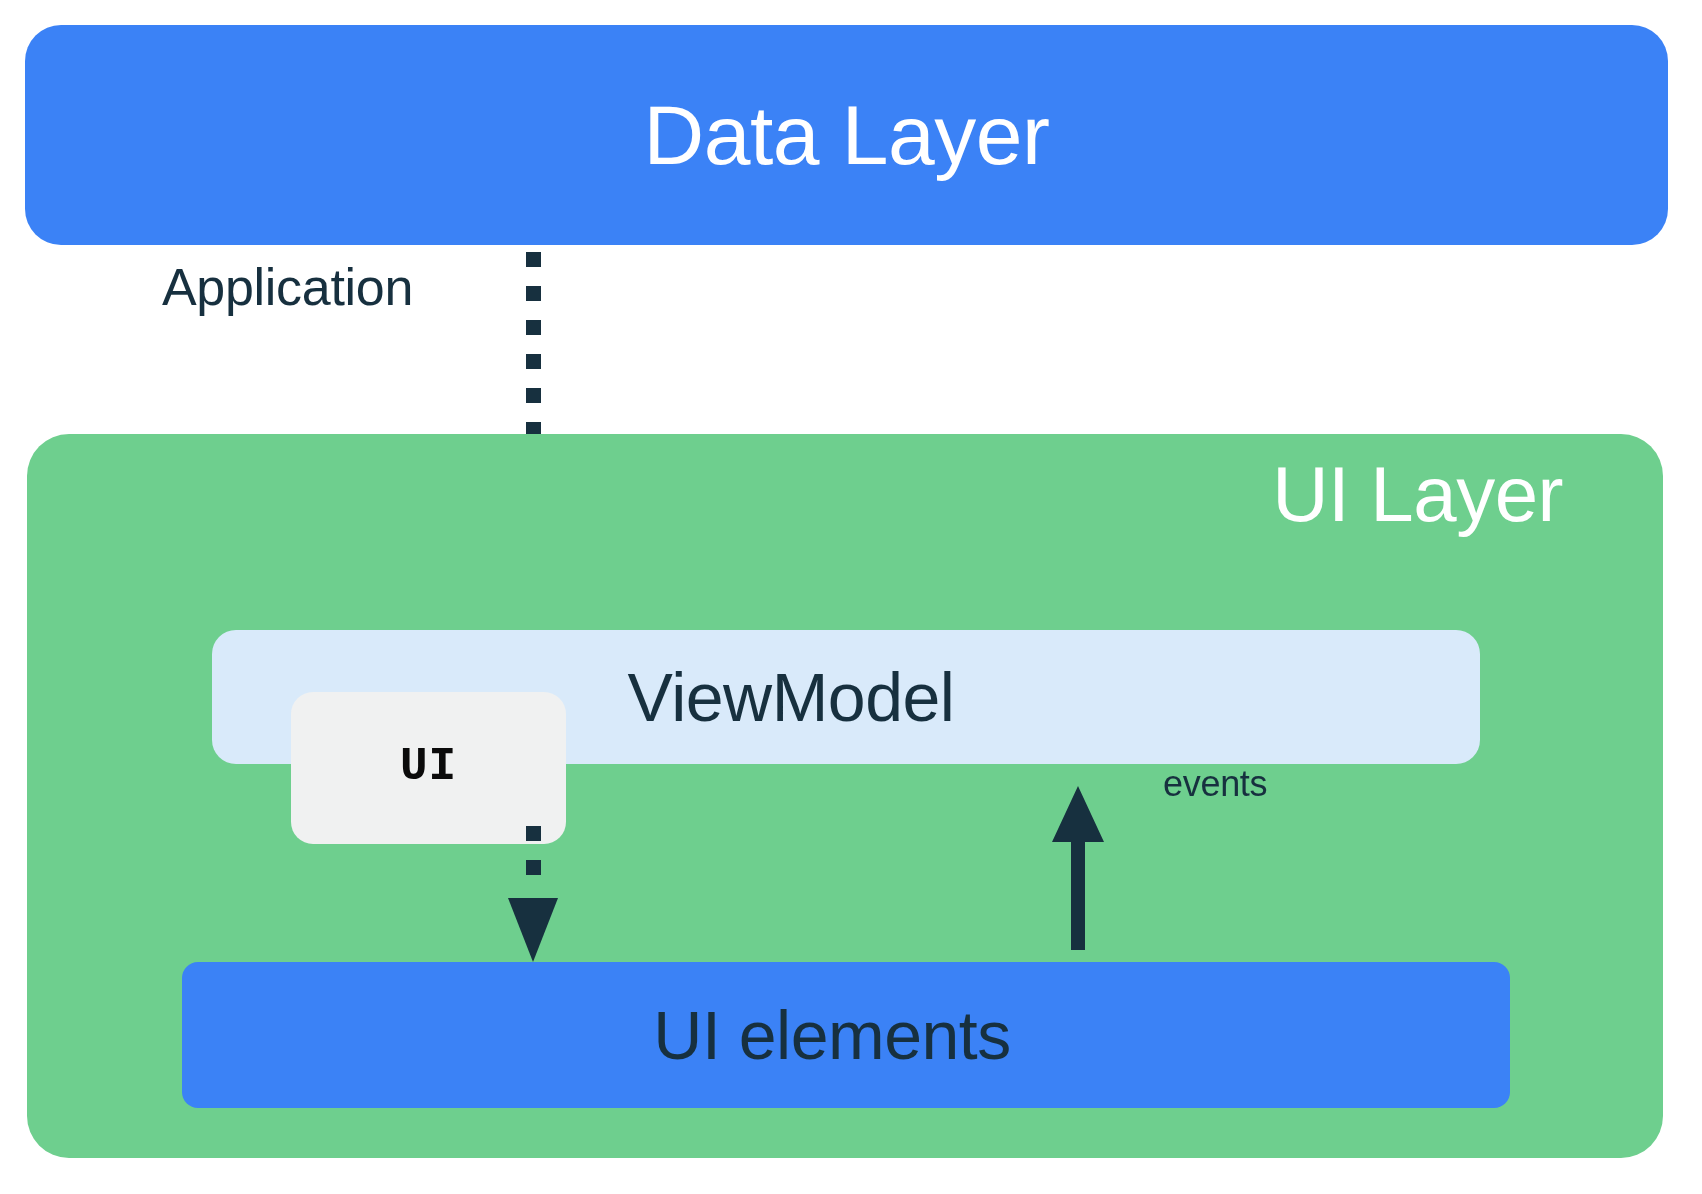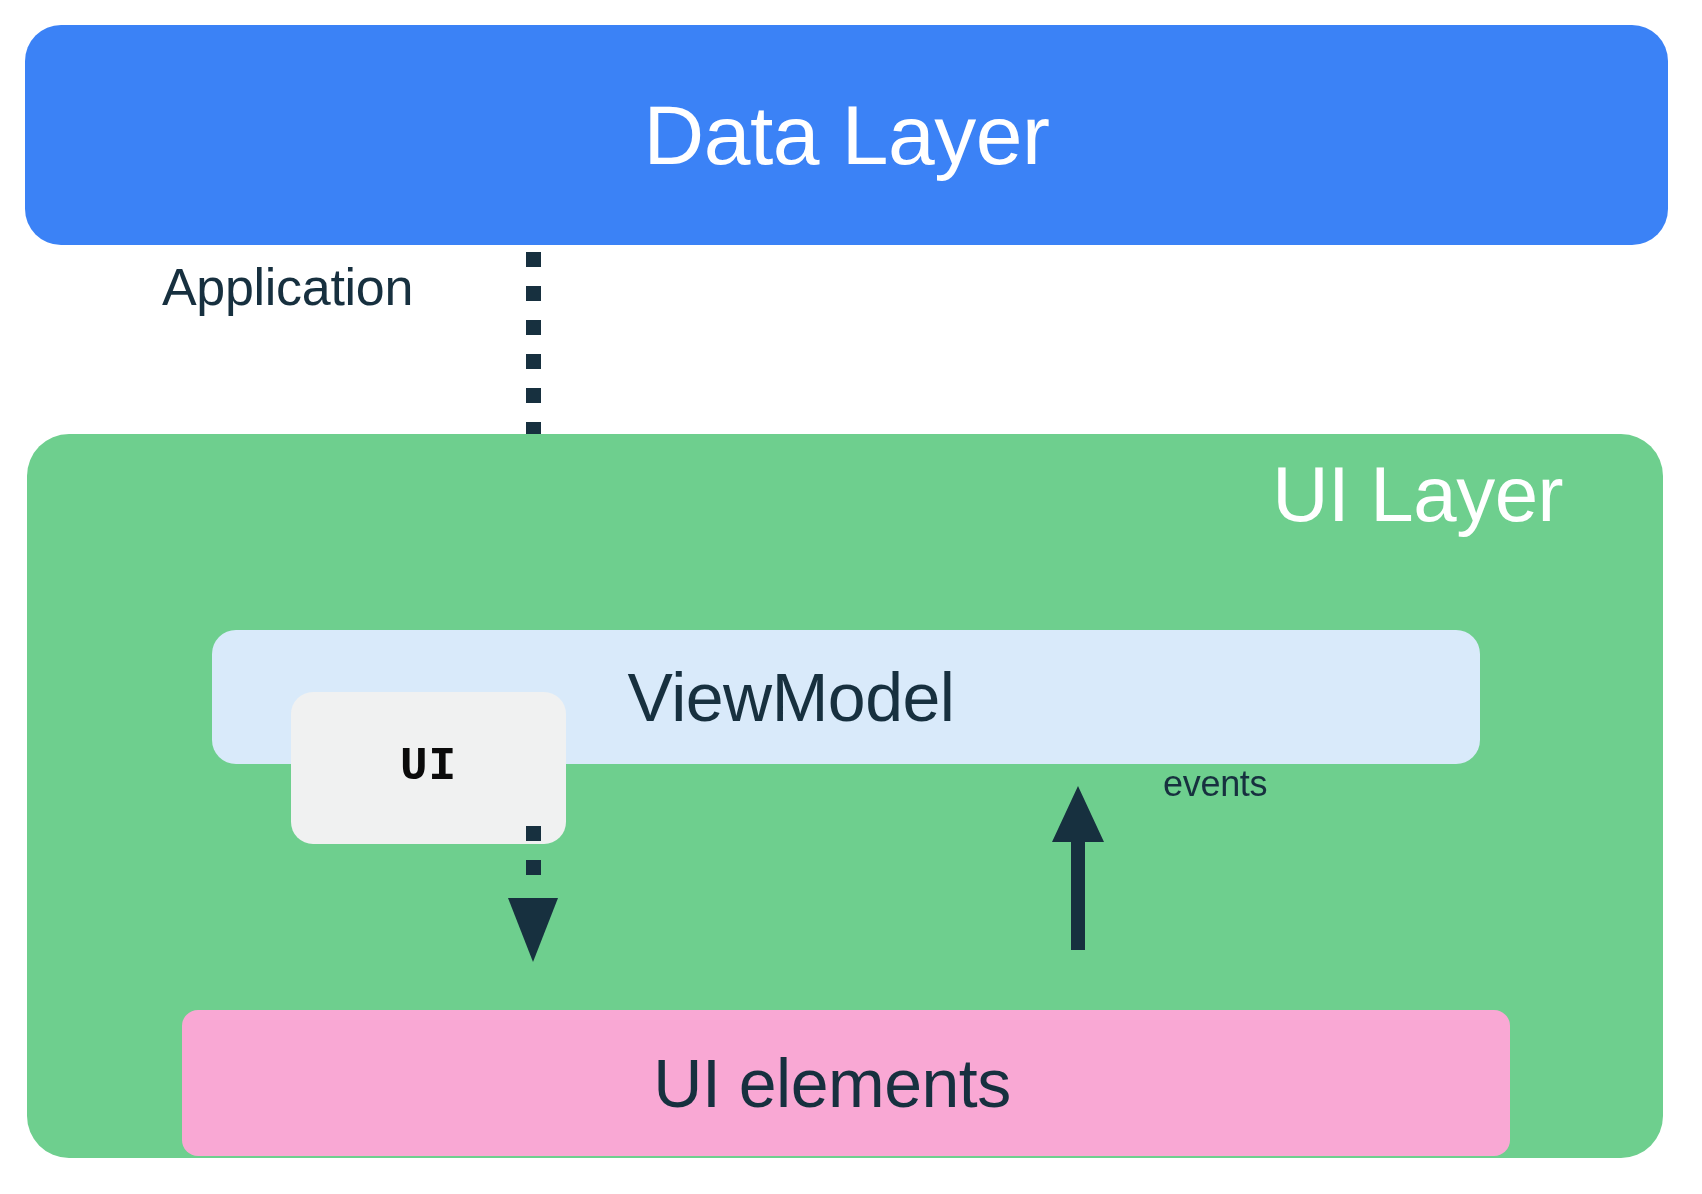--- a/index.html
+++ b/index.html
@@ -151,27 +151,26 @@
     letter-spacing: 1px;
   }
 
   
   .ui-elements-box {
     position: absolute;
     left: 182px;
     top: 962px;
     width: 1328px;
     height: 146px;
-    background: #f9a8d4;
+    background: #3b82f6;
     border-radius: 16px;
     display: flex;
     align-items: center;
     justify-content: center;
     box-sizing: border-box;
-    margin-top: 48px;
   }
   .ui-elements-title {
     color: #17303F;
     font-size: 68px;
     font-weight: 400;
     letter-spacing: -0.5px;
     line-height: 1;
     transform: translateX(-14px);
   }
 

